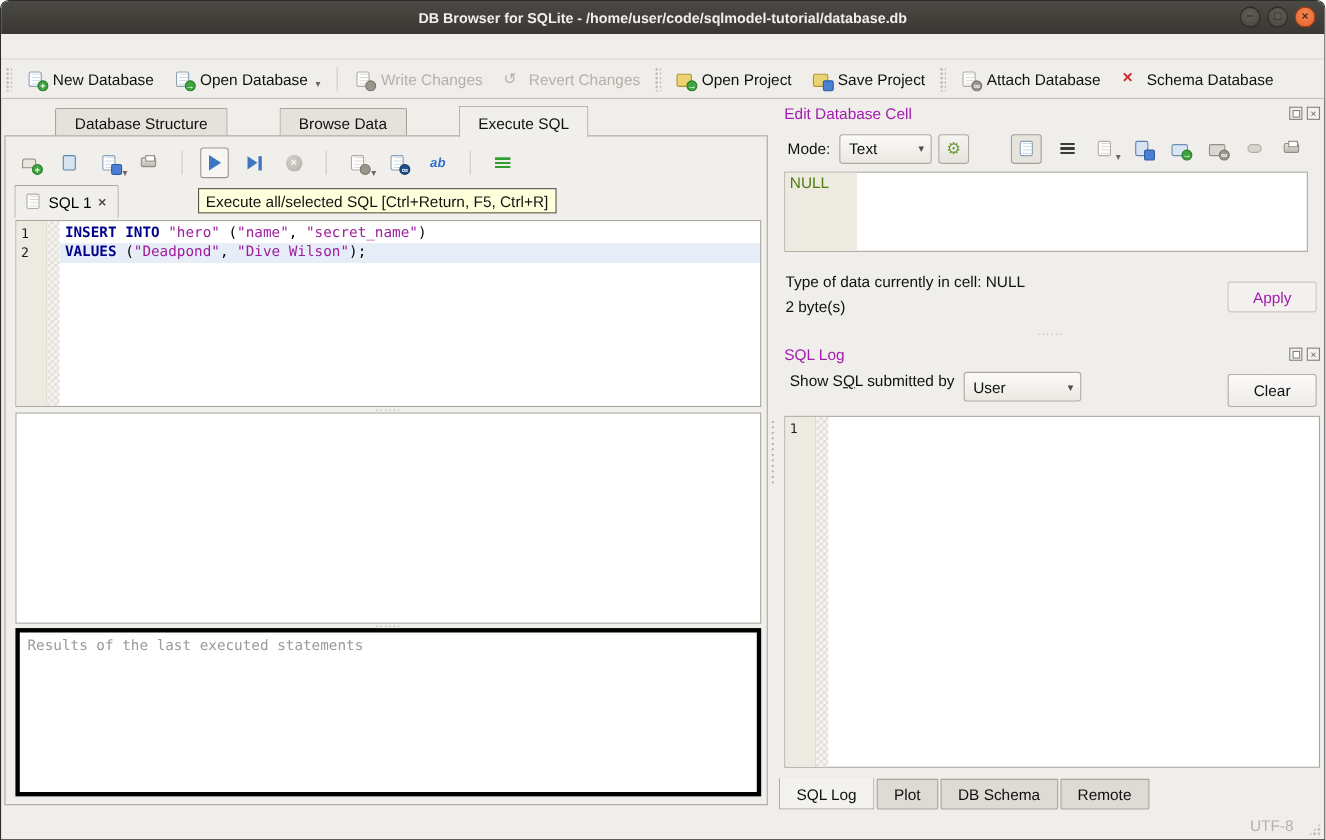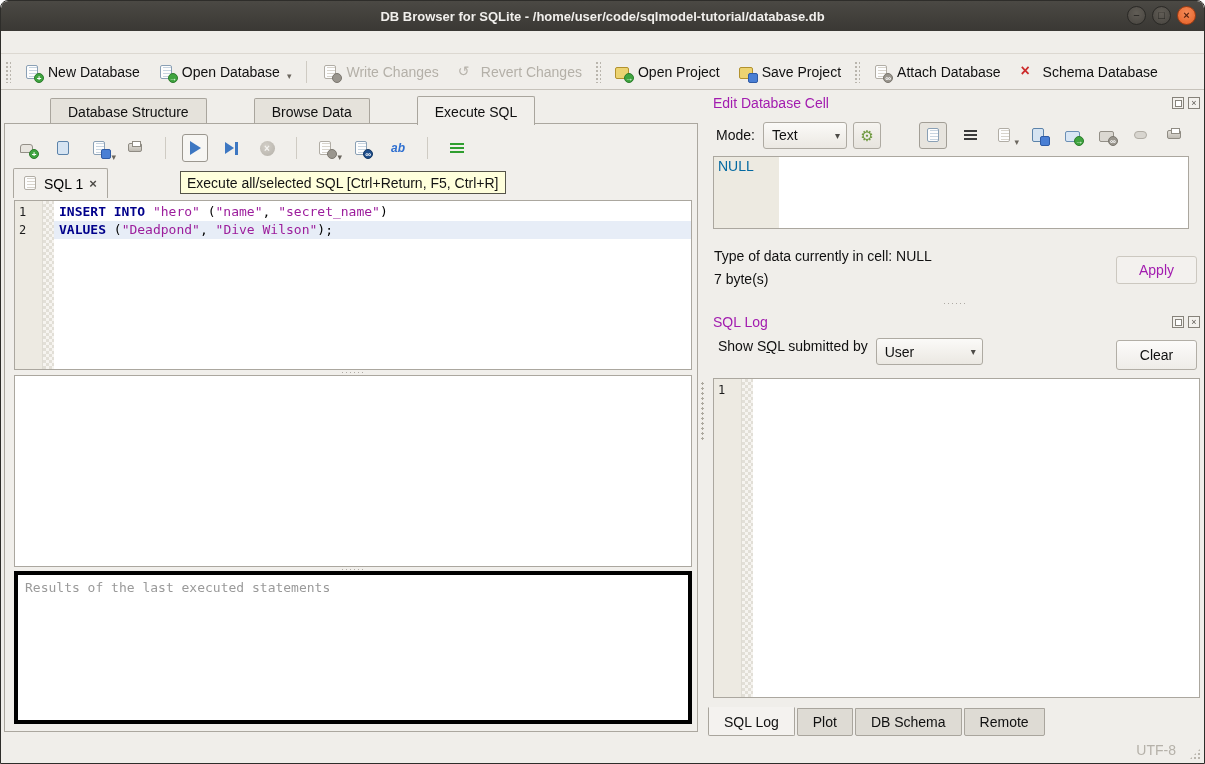--- a/index.html
+++ b/index.html
@@ -132,21 +132,21 @@
   .ci { position:relative; width:20px; height:20px; display:flex; align-items:center; justify-content:center; }
   .ci.pressed { width:28px; height:27px; border:1px solid #a29e96; border-radius:3px; background:#e7e4de; }
   .wrap-ic { width:13px; height:11px;
              background:repeating-linear-gradient(to bottom,#3a3a3a 0 2px,transparent 2px 4px); }
   .panel-ic { position:absolute; left:1px; top:4px; width:15px; height:11px; background:#d9e6f4; border:1px solid #6b8fb5; border-radius:2px; }
   .panel-ic.gray { background:#dbd8d2; border-color:#938f87; }
   .null-ic { width:13px; height:8px; background:#d8d5cf; border:1px solid #b1ada5; border-radius:4px; }
 
   .cell-editor { position:absolute; left:9px; top:66px; width:476px; height:73px; background:#fff; border:1px solid #aba79f; }
   .cell-strip { position:absolute; left:0; top:0; width:65px; height:100%; background:#edeae1; }
-  .cell-null { position:absolute; left:4px; top:1px; font-size:14px; color:#0369a1; }
+  .cell-null { position:absolute; left:4px; top:1px; font-size:14px; color:#4d7c0f; }
 
   .info-type { position:absolute; left:10px; top:158px; font-size:14px; color:#101010; }
   .info-size { position:absolute; left:10px; top:181px; font-size:14px; color:#101010; }
   .qbtn { position:absolute; height:28px; width:81px; border:1px solid #b2aea6; border-radius:3px;
           background:linear-gradient(#fcfbfa,#eeece8); font-size:14px; color:#101010;
           display:flex; align-items:center; justify-content:center; }
   .qbtn.disabled { color:#a21caf; border-color:#ccc8c0; background:#f3f1ee; }
   .apply-btn { left:412px; top:166px; }
   .rp-split { position:absolute; left:0; top:210px; width:100%; height:6px; display:flex; align-items:center; justify-content:center; }
 
@@ -426,21 +426,21 @@
         </div>
       </div>
     </div>
 
     <div class="cell-editor">
       <div class="cell-strip"></div>
       <span class="cell-null">NULL</span>
     </div>
 
     <div class="info-type">Type of data currently in cell: NULL</div>
-    <div class="info-size">7 byte(s)</div>
+    <div class="info-size">2 byte(s)</div>
     <div class="qbtn disabled apply-btn">Apply</div>
 
     <div class="rp-split">
         <span class="dots-h">······</span>
       </div>
 
     <div class="dock-title log-title">
       <span class="dt-label">SQL Log</span>
       <span class="dock-btn float"></span>
       <span class="dock-btn">×</span>

